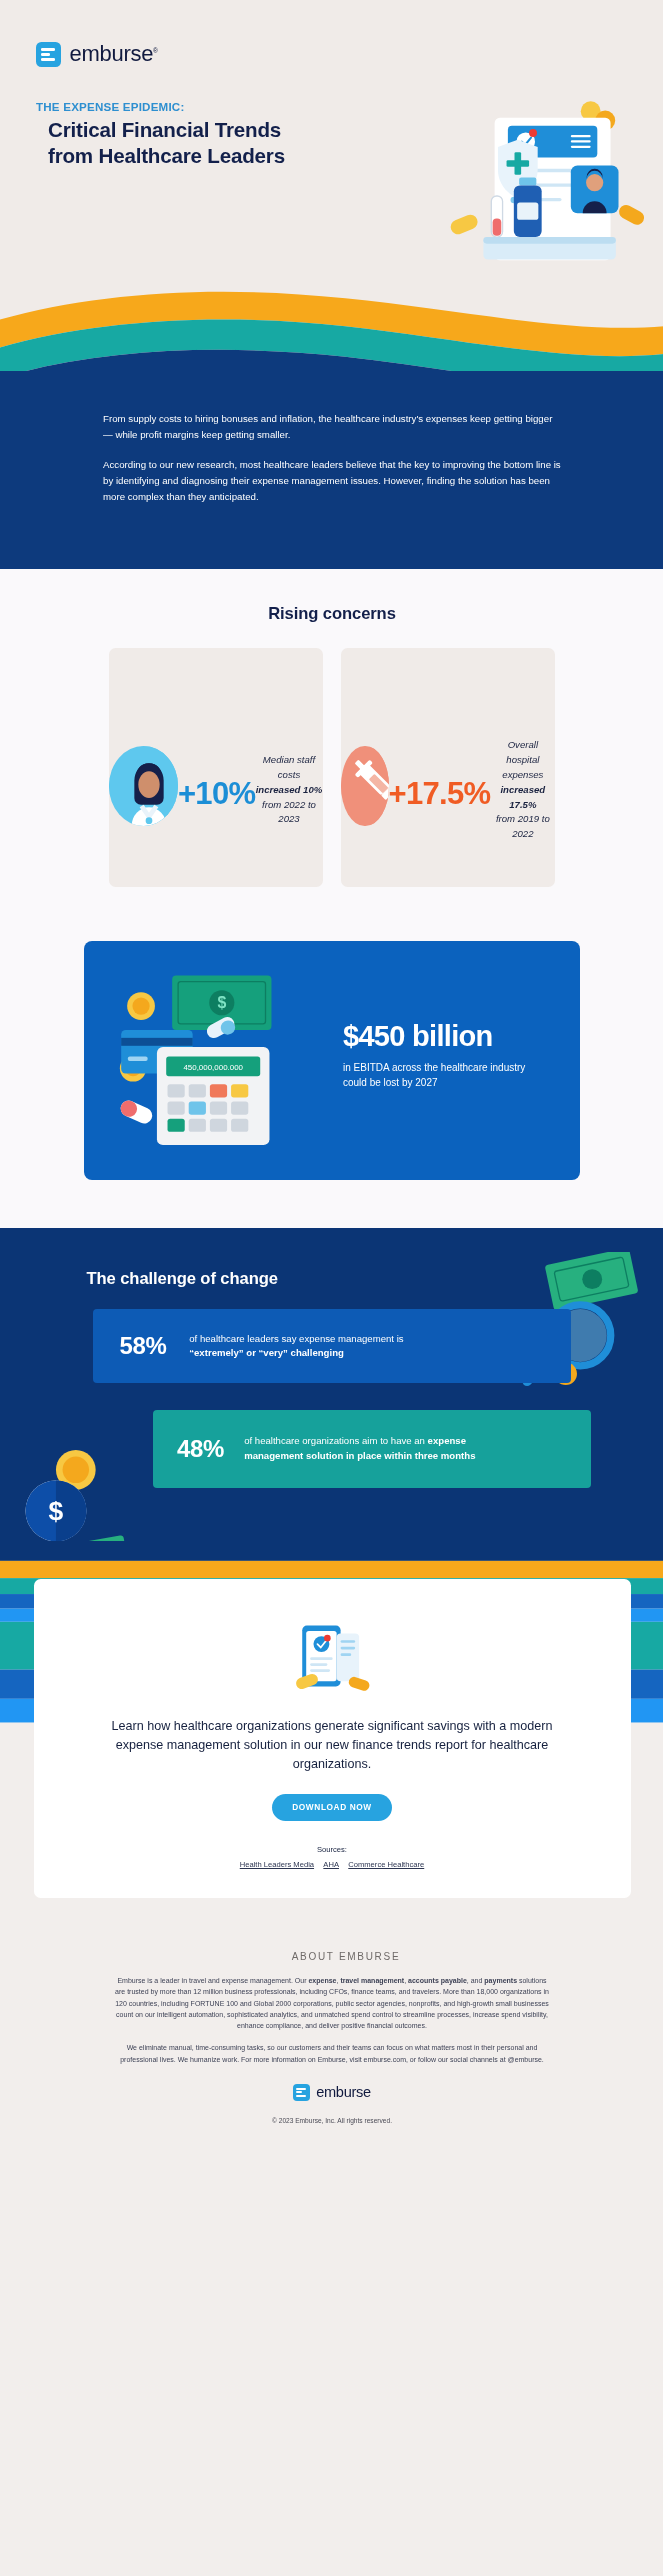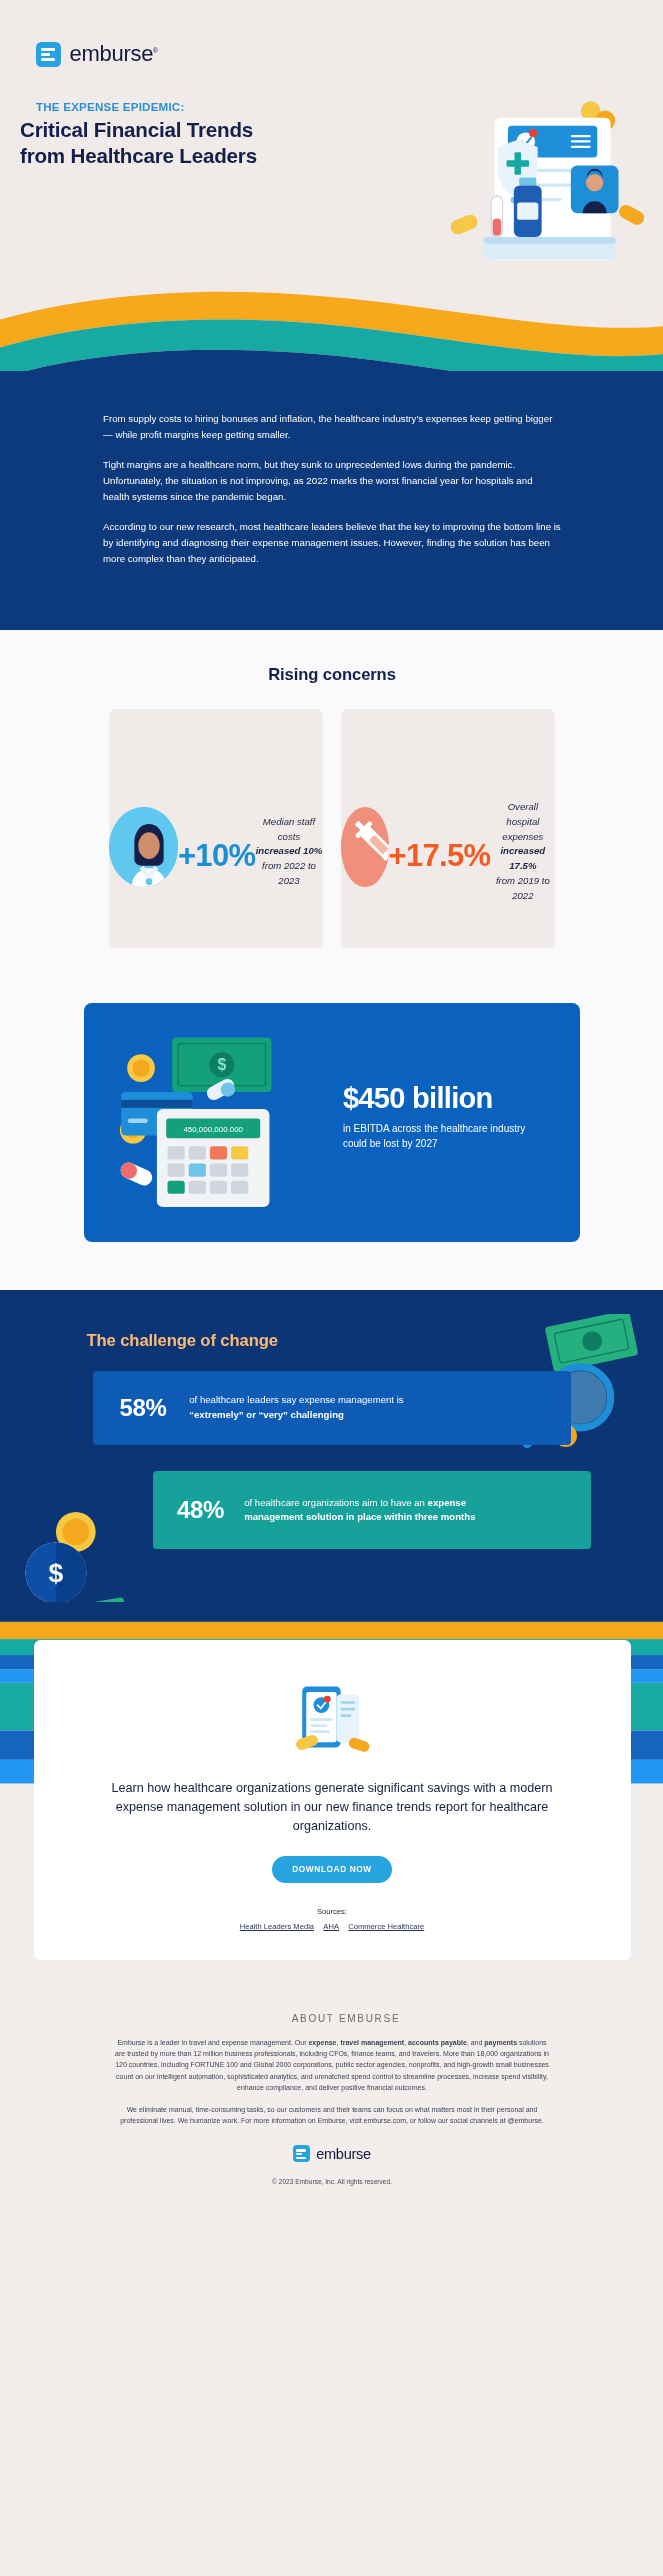--- a/index.html
+++ b/index.html
@@ -60,21 +60,21 @@
   .kicker {
     position: absolute;
     left: 36px; top: 100px;
     color: #2e8fd0;
     font-size: 11.6px;
     font-weight: 700;
     letter-spacing: 0.2px;
   }
   .hero-title {
     position: absolute;
-    left: 20px; top: 117px;
+    left: 48px; top: 117px;
     color: #13204b;
     font-size: 20.6px;
     font-weight: 700;
     line-height: 1.28;
     letter-spacing: -0.2px;
   }
 
   
   .hero-art { position: absolute; right: 6.6px; top: 86px; width: 285px; height: 212px; }
 
@@ -192,21 +192,21 @@
   
   .challenge {
     position: relative;
     background: #0b3575;
     padding: 41px 0 53px 0;
     overflow: hidden;
   }
   .challenge h2 {
     width: 571px;
     margin: 0 auto 20px auto;
-    color: #fdba74;
+    color: #ffffff;
     font-size: 16.6px;
     font-weight: 700;
     letter-spacing: -0.1px;
     padding-left: 40px;
   }
   .bar {
     position: relative;
     display: flex;
     align-items: center;
     border-radius: 4px;
@@ -416,21 +416,20 @@
       <path d="M0,140 C150,96 330,88 520,108 C700,128 860,166 1000,150 L1000,310 L0,310 Z" fill="#0d3a7d"></path>
       <path d="M0,196 C180,150 360,196 560,228 C740,256 880,246 1000,226 L1000,310 L0,310 Z" fill="#1565c0"></path>
       <path d="M0,238 C180,200 380,244 580,266 C760,286 890,280 1000,266 L1000,310 L0,310 Z" fill="#2196f3"></path>
       <path d="M0,272 C200,246 400,282 620,292 C800,300 910,296 1000,290 L1000,310 L0,310 Z" fill="#0d3a7d"></path>
     </svg>
   </div>
 
   <div class="intro">
     <div class="intro-inner">
       <p>From supply costs to hiring bonuses and inflation, the healthcare industry's expenses keep getting bigger — while profit margins keep getting smaller.</p>
-      <p>Tight margins are a healthcare norm, but they sunk to unprecedented lows during the pandemic. Unfortunately, the situation is not improving, as 2022 marks the worst financial year for hospitals and health systems since the pandemic began.</p>
       <p>According to our new research, most healthcare leaders believe that the key to improving the bottom line is by identifying and diagnosing their expense management issues. However, finding the solution has been more complex than they anticipated.</p>
     </div>
   </div>
 
   <div class="rising">
     <div class="section-title">Rising concerns</div>
 
     <div class="cards-row">
 
       <div class="stat-card">

